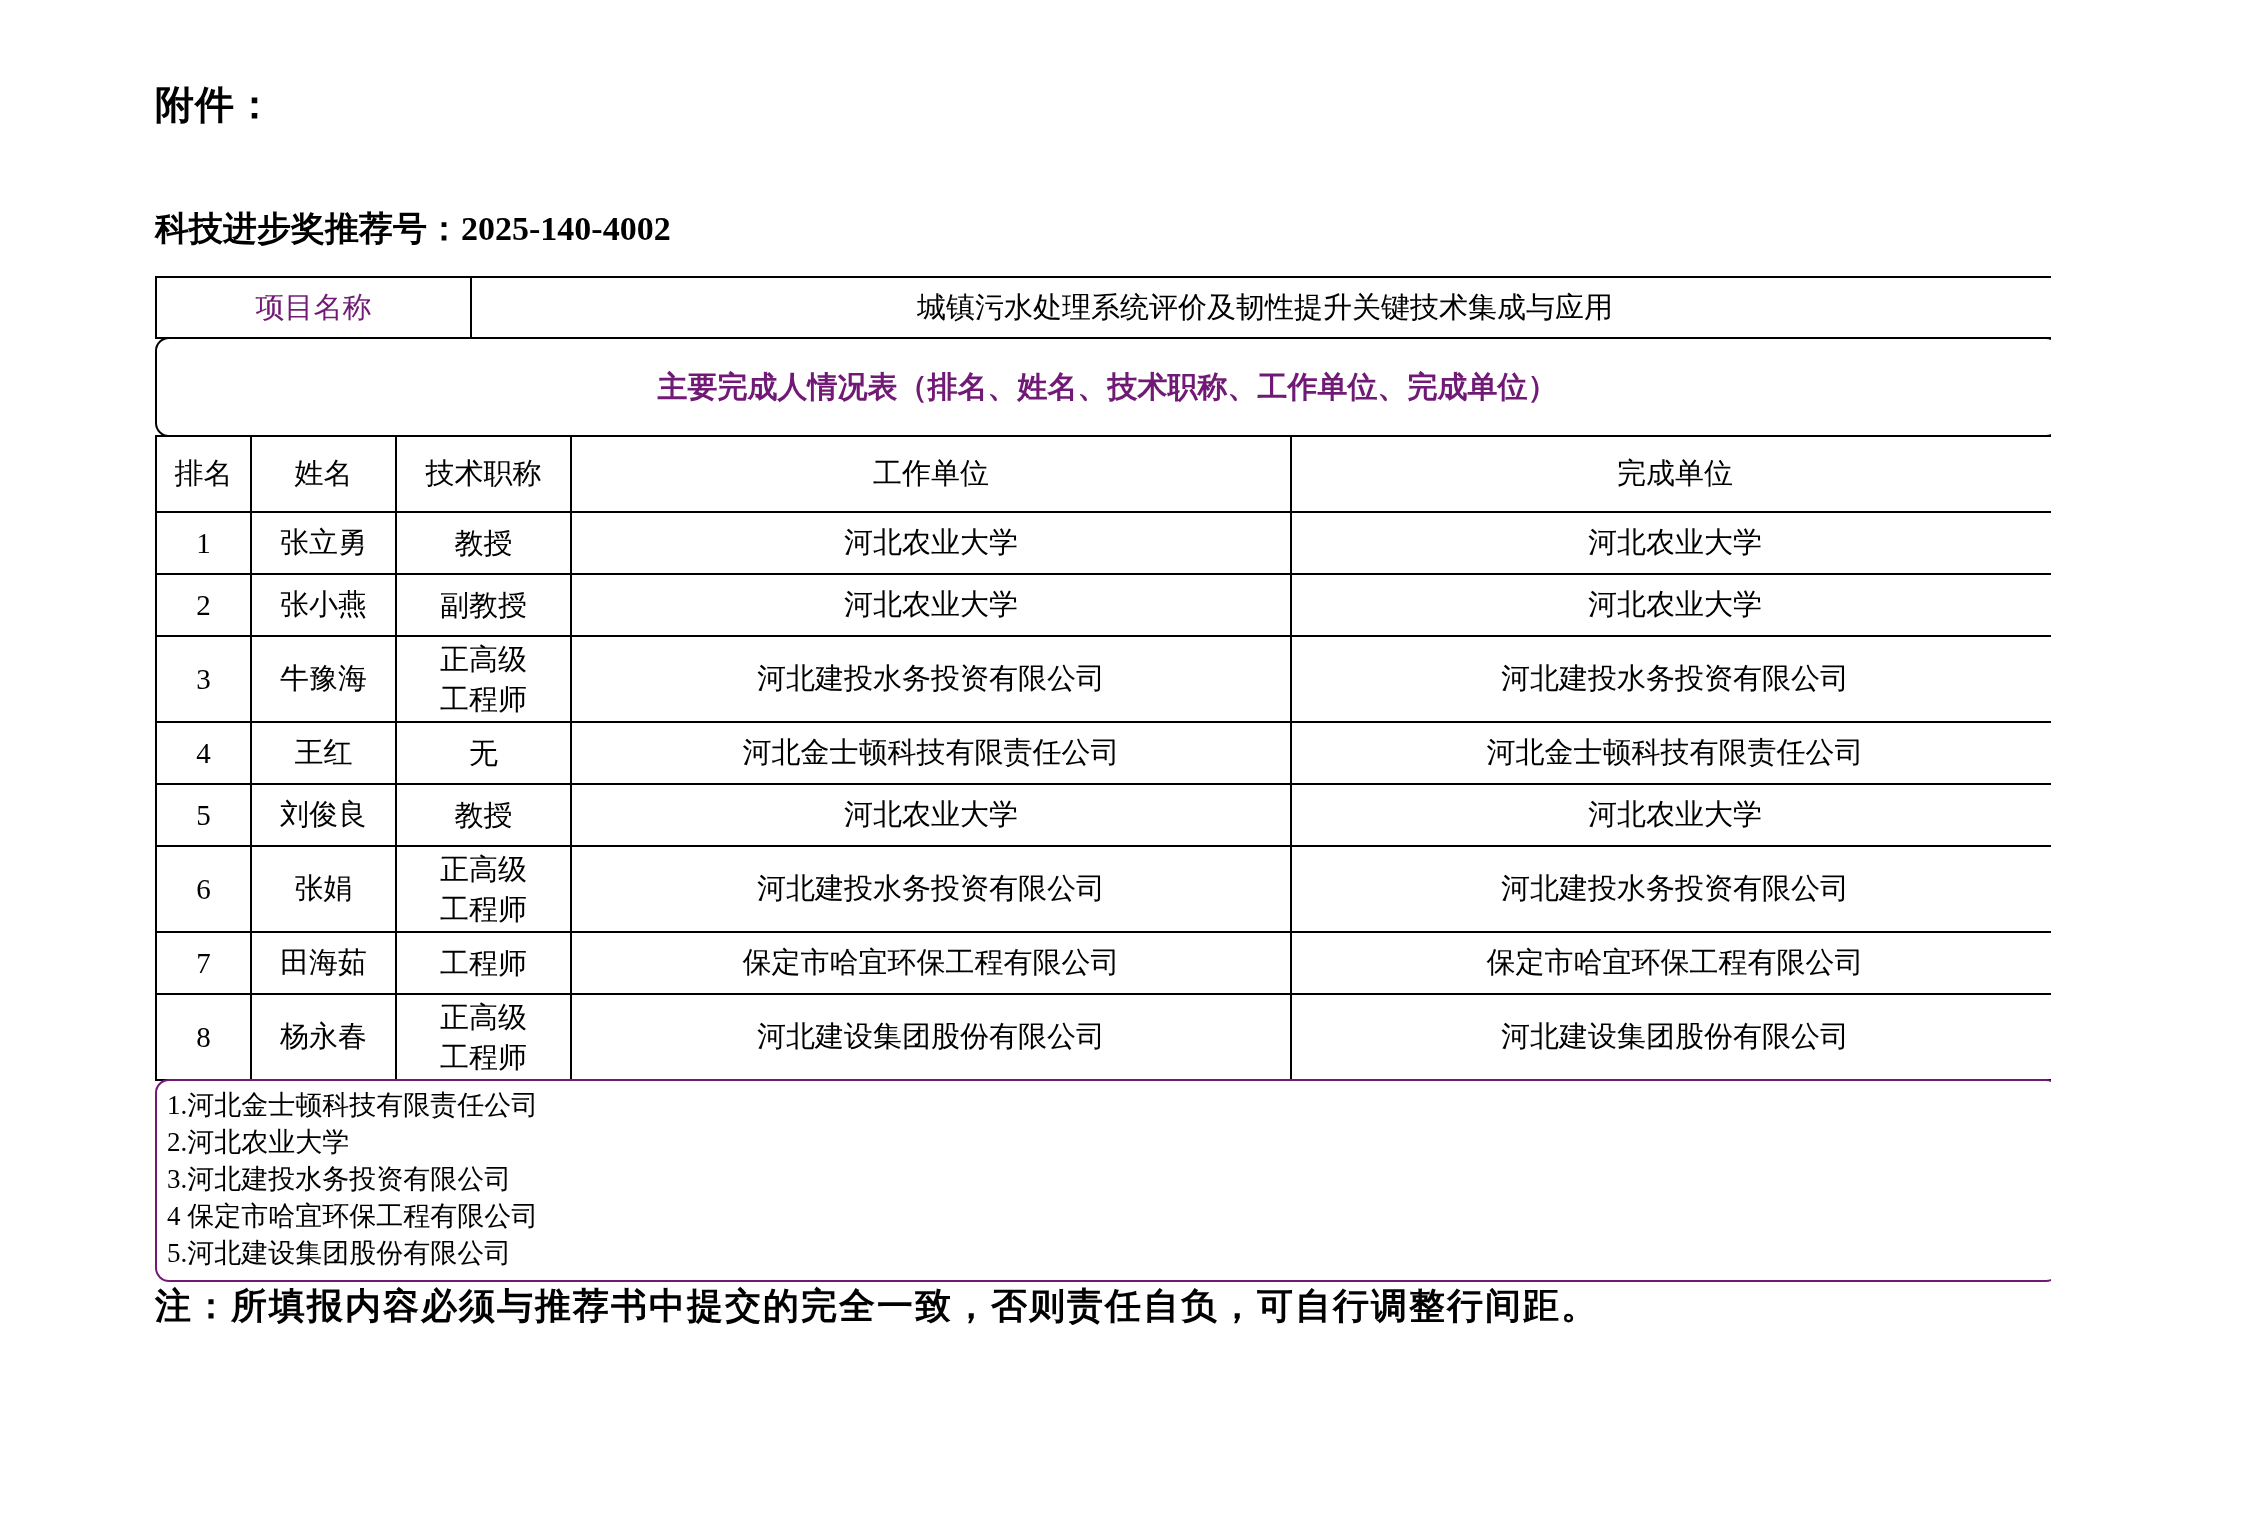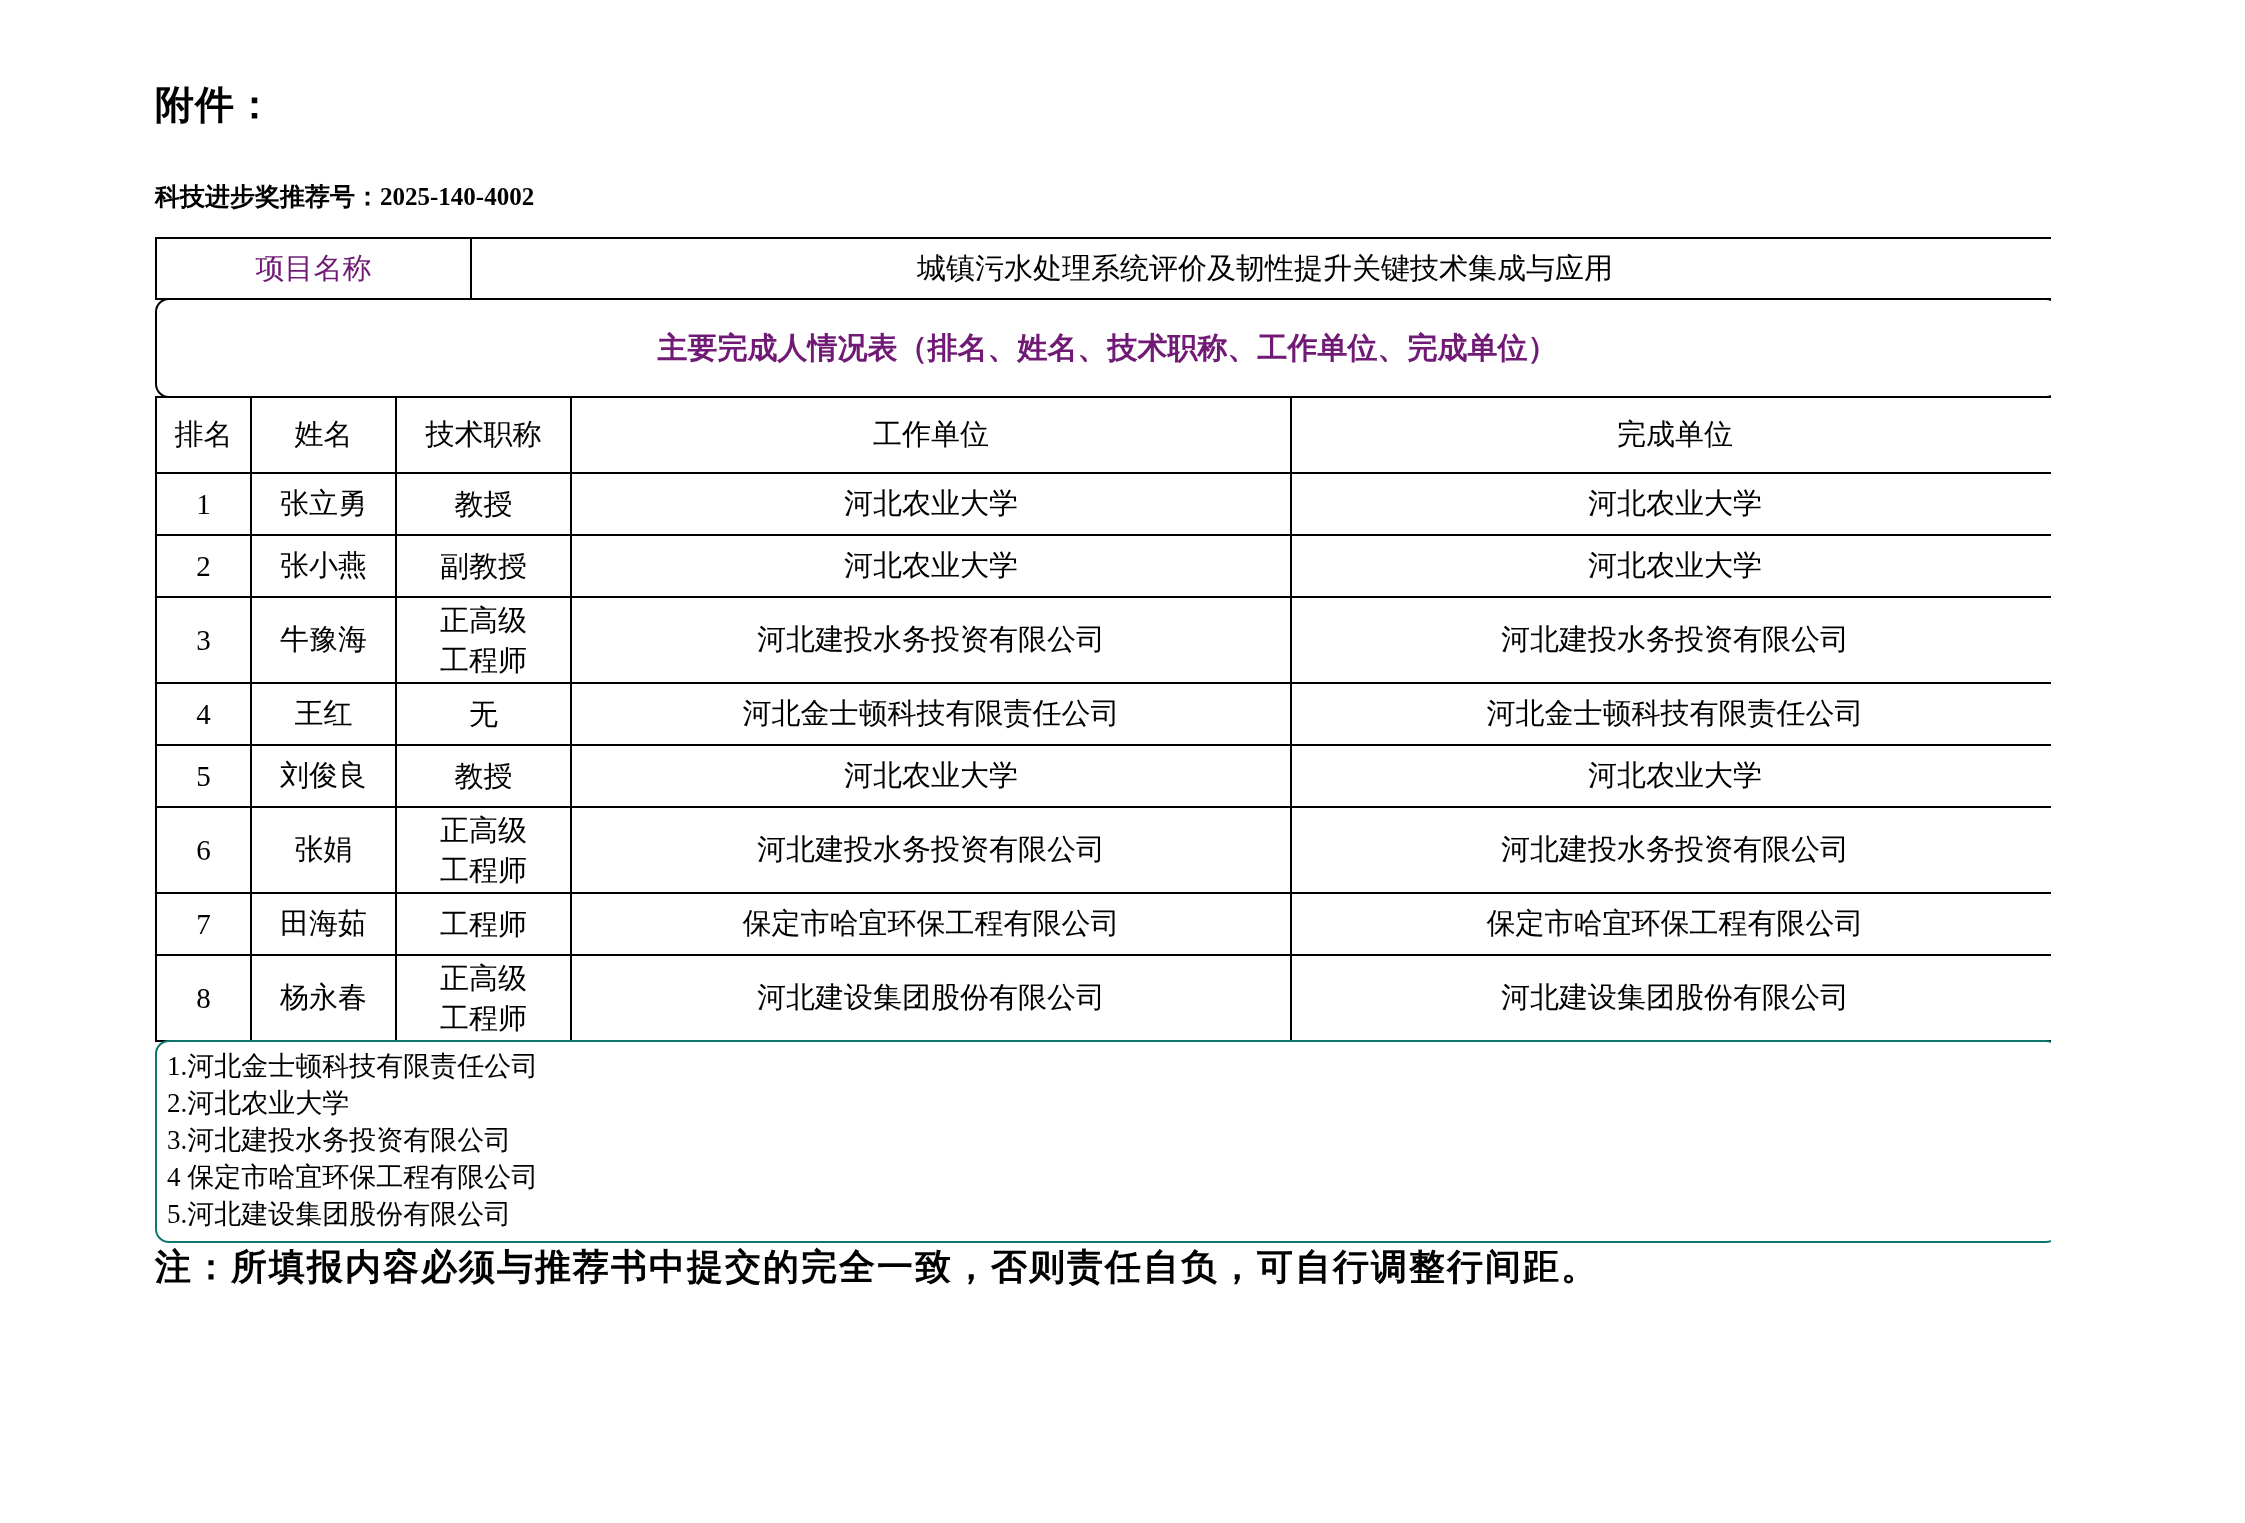--- a/index.html
+++ b/index.html
@@ -22,22 +22,22 @@
     top: 0;
     width: 1905px;
   }
   .attachment {
     margin-top: 78px;
     font-size: 39px;
     font-weight: bold;
     letter-spacing: 1px;
   }
   .rec-line {
-    margin-top: 48px;
-    font-size: 25px;
+    margin-top: 74px;
+    font-size: 34px;
     font-weight: bold;
   }
   .rec-line .num {
     font-weight: bold;
   }
 
   
   table.t {
     border-collapse: collapse;
     table-layout: fixed;
@@ -77,21 +77,21 @@
   table.main tr.r-normal td { height: 60px; }
   table.main tr.r-tall td { height: 84px; }
   table.main td.title-col {
     padding: 0 32px;       
     line-height: 40px;
   }
 
   .list-cell {
     box-sizing: border-box;
     width: 1905px;
-    border: 2px solid #0f766e;
+    border: 2px solid #701a75;
     padding: 6px 10px 8px 10px;
     text-align: left;
     font-size: 27px;
     line-height: 37px;
   }
   .note {
     font-size: 36px;
     font-weight: bold;
     letter-spacing: 2px;
   }

